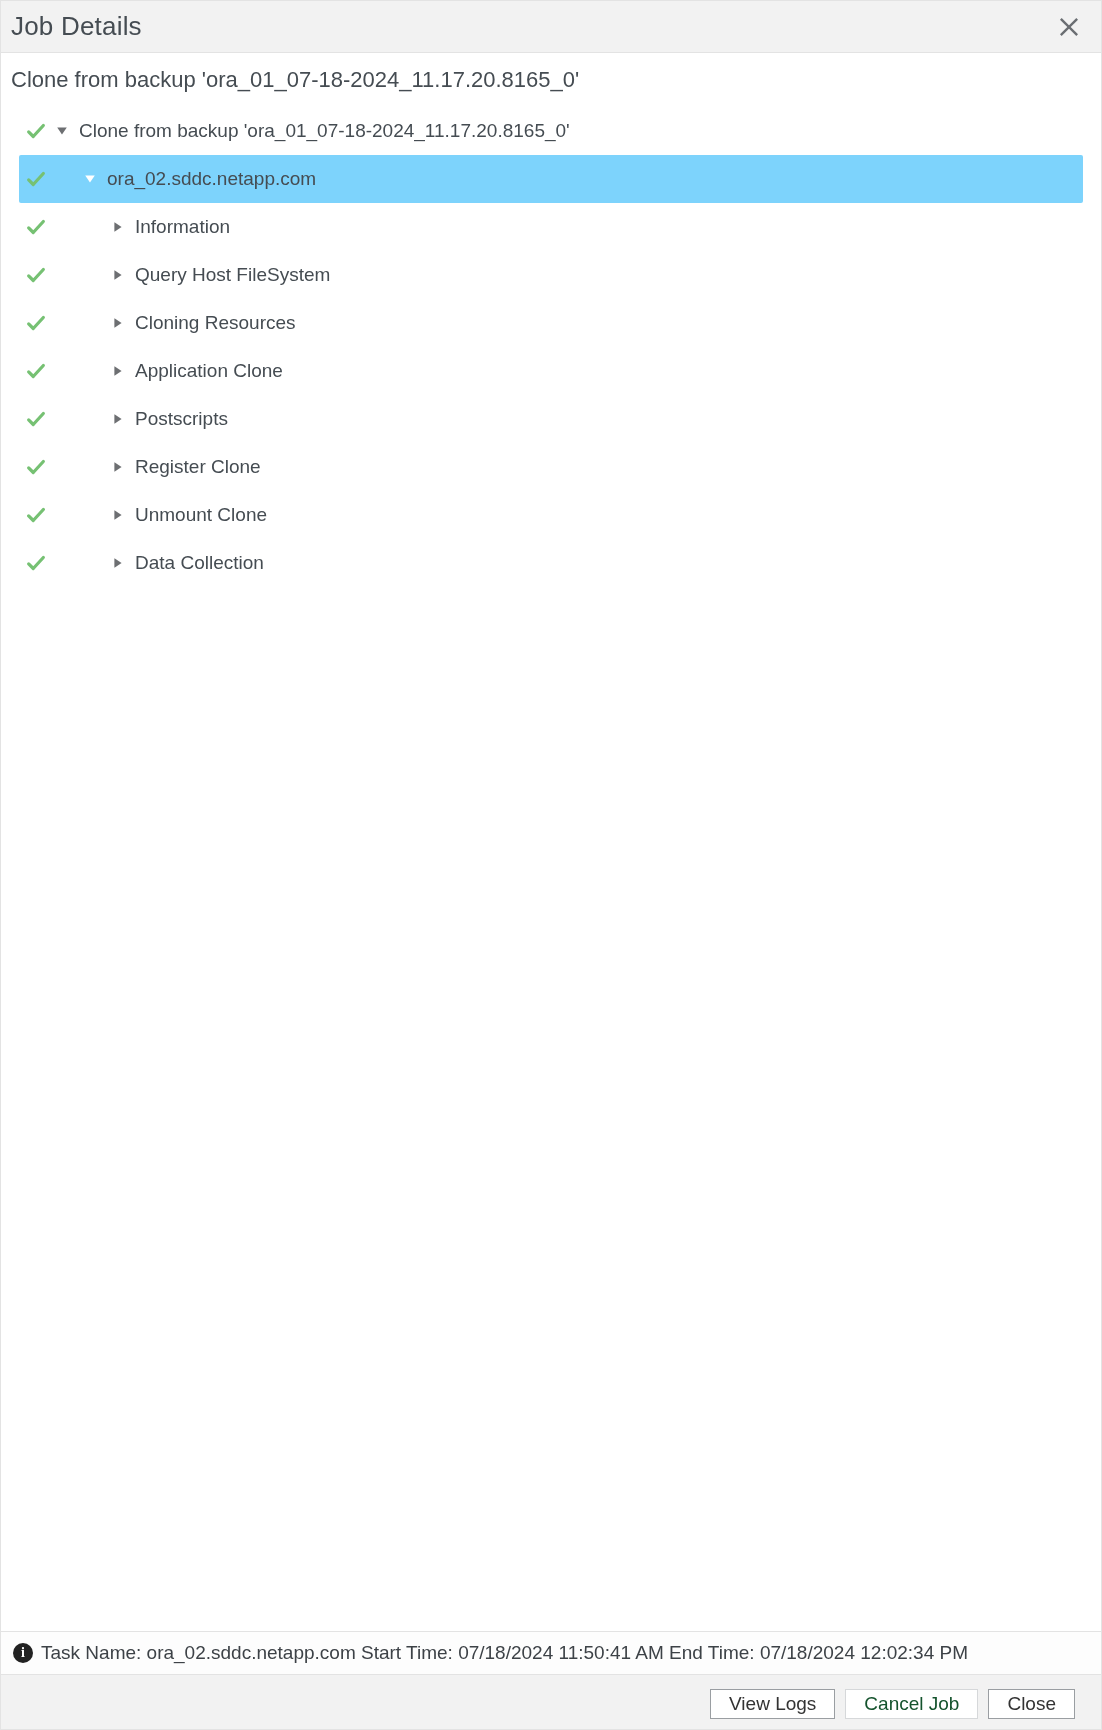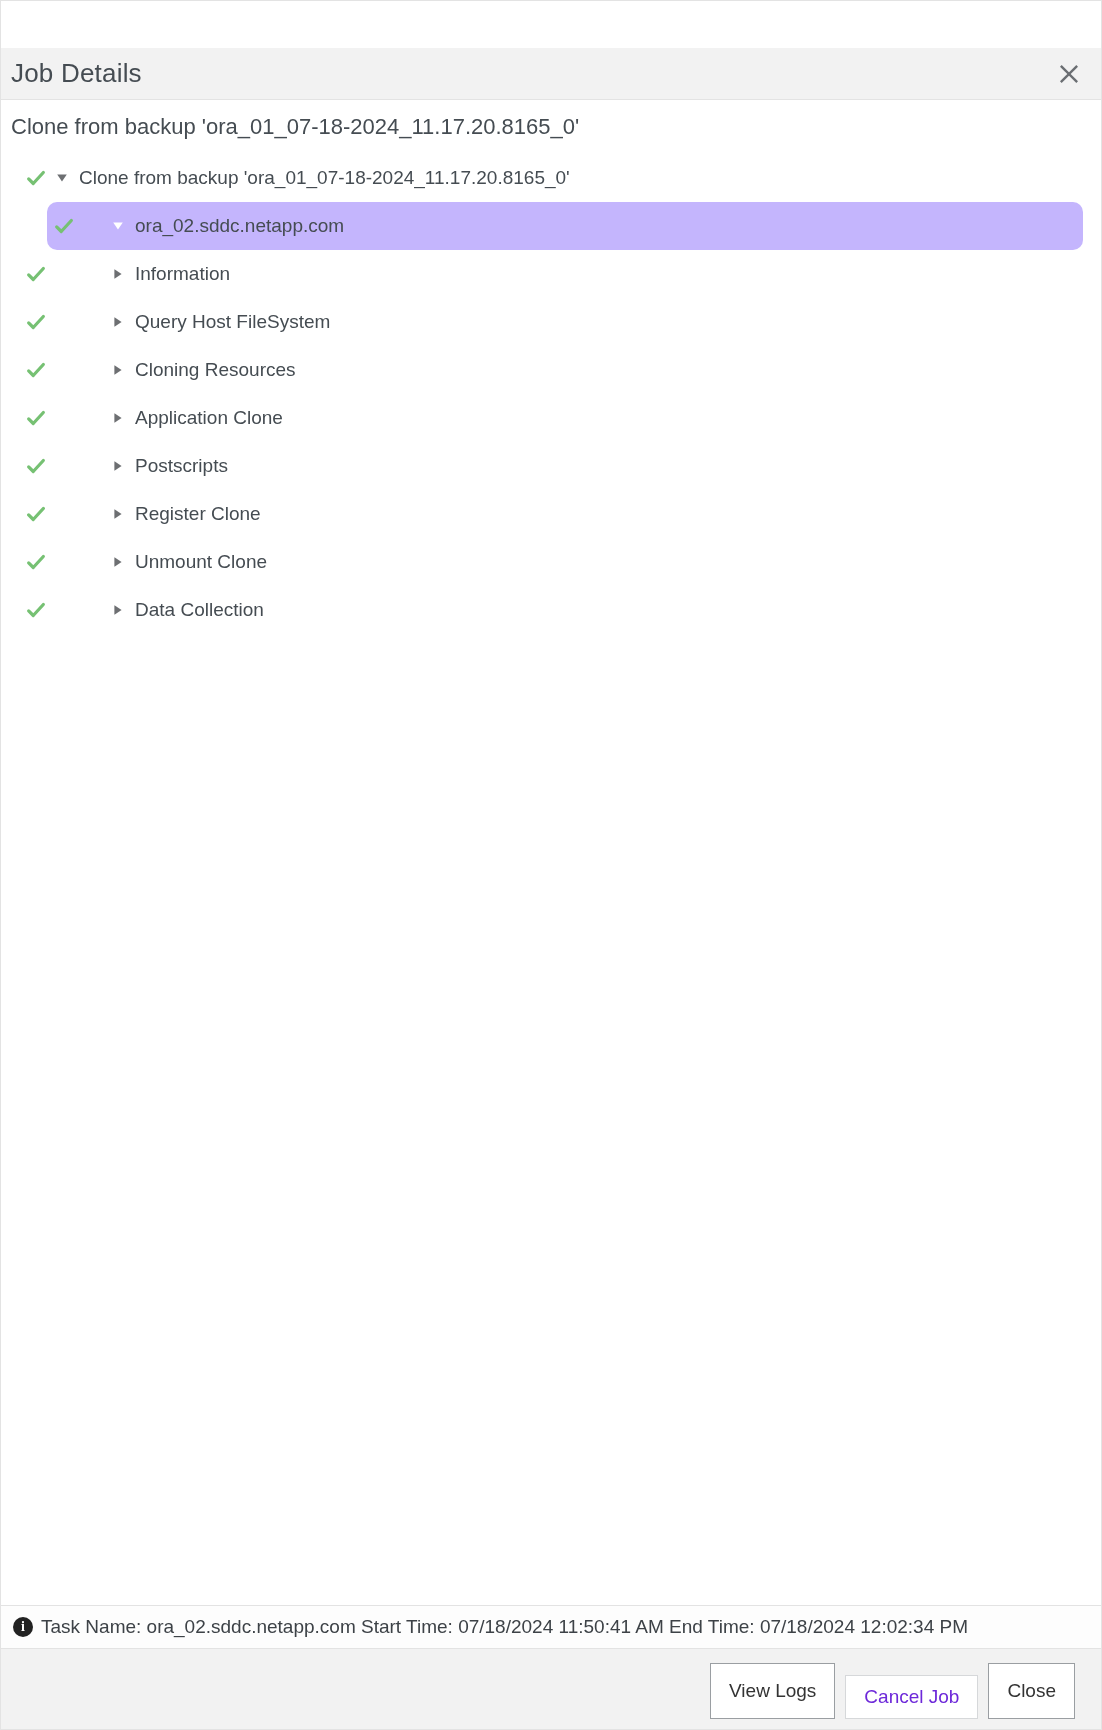--- a/index.html
+++ b/index.html
@@ -1,38 +1,38 @@
 <!DOCTYPE html>
 <html><head>
 <meta charset="utf-8">
 <style>
   * { box-sizing: border-box; margin: 0; padding: 0; }
   html, body { width: 1102px; height: 1730px; font-family: "Segoe UI", "Helvetica Neue", Arial, sans-serif; background: #f4f4f4; color: #333; overflow: hidden; }
   .dialog { width: 1102px; height: 1730px; display: flex; flex-direction: column; background: #fff; border: 1px solid #e3e3e3; }
-  .titlebar { display: flex; align-items: center; justify-content: space-between; padding: 10px 18px 10px 10px; background: #f2f2f2; border-bottom: 1px solid #e3e3e3; margin-top: 47px; }
+  .titlebar { display: flex; align-items: center; justify-content: space-between; padding: 10px 18px 10px 10px; background: #f2f2f2; border-bottom: 1px solid #e3e3e3; }
   .titlebar h1 { font-size: 26px; font-weight: 400; color: #454c52; letter-spacing: 0.2px; }
   .close-x { width: 28px; height: 28px; cursor: pointer; color: #6a6e72; }
   .close-x svg { width: 100%; height: 100%; }
   .subtitle { padding: 14px 10px 10px 10px; font-size: 22px; color: #454c52; }
   .tree { flex: 1 1 auto; overflow-y: auto; padding: 4px 18px 4px 18px; position: relative; }
   .tree-scrollbar-track { position: absolute; top: 0; right: 0; width: 10px; height: 100%; background: transparent; }
   .row { display: flex; align-items: center; height: 48px; font-size: 19px; color: #454c52; }
-  .row.selected { background: #c4b5fd; border-radius: 10px; margin-left: 28px; }
+  .row.selected { background: #7dd3fc; border-radius: 2px; }
   .status-cell { width: 34px; display: flex; justify-content: center; align-items: center; }
   .indent { display: inline-block; }
   .caret { width: 18px; height: 18px; display: inline-flex; align-items: center; justify-content: center; margin-right: 6px; }
   .caret svg { width: 12px; height: 12px; }
   .check { width: 22px; height: 22px; color: #76c173; }
   .check svg { width: 100%; height: 100%; }
   .label { padding-left: 2px; }
   .statusbar { border-top: 1px solid #e3e3e3; padding: 10px 12px; font-size: 19px; color: #3d4247; background: #fdfdfd; display: flex; align-items: center; gap: 8px; }
   .info-icon { width: 20px; height: 20px; border-radius: 50%; background: #222; color: #fff; display: inline-flex; align-items: center; justify-content: center; font-weight: bold; font-size: 14px; font-family: serif; }
   .footer { display: flex; justify-content: flex-end; gap: 10px; padding: 14px 26px 10px 26px; background: #f2f2f2; border-top: 1px solid #e3e3e3; }
-  .btn { padding: 10px 18px; font-size: 19px; border: 1px solid #9a9ea2; background: #fff; color: #333; cursor: pointer; text-align: center; }
-  .btn.disabled { color: #6d28d9; border-color: #d6d8da; cursor: default; margin-top: 12px; }
+  .btn { padding: 3px 18px; font-size: 19px; border: 1px solid #9a9ea2; background: #fff; color: #333; cursor: pointer; text-align: center; }
+  .btn.disabled { color: #14532d; border-color: #d6d8da; cursor: default; }
   .btn.close { border-color: #9a9ea2; }
   .caret-down { color: #6d6f72; }
   .caret-right { color: #6d6f72; }
   .caret-down-white { color: #fff; }
 </style>
 </head>
 <body>
 
 <div class="dialog">
 

